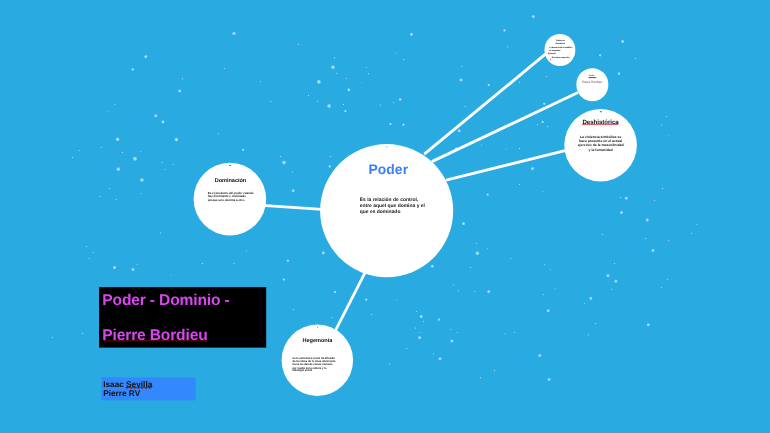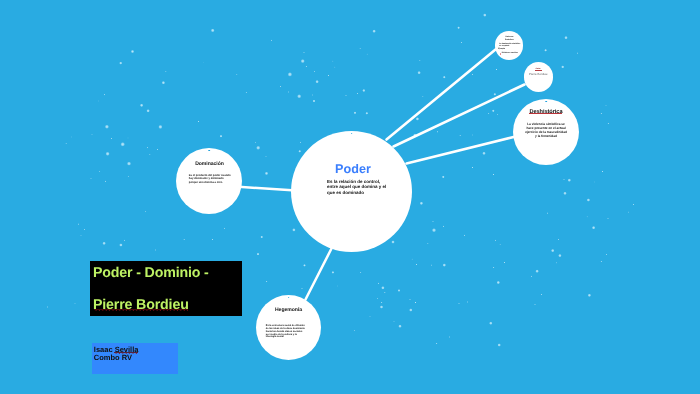--- a/index.html
+++ b/index.html
@@ -13,21 +13,21 @@
   #bokeh,#links{position:absolute;left:0;top:0;width:700px;height:394px;}
   #links{z-index:2;}
   #bokeh{z-index:1;}
   .bubble{position:absolute;border-radius:50%;background:#fff;z-index:3;
           display:flex;flex-direction:column;align-items:center;
           box-sizing:border-box;text-align:center;}
   .b-title{font-weight:bold;color:#111;line-height:1.15;}
   .b-body{color:#111;line-height:1.25;}
   
   #n-poder{left:291px;top:131px;width:121px;height:121px;}
-  #n-poder .b-title{font-size:12.6px;color:#3b7ffd;margin-top:31px;letter-spacing:.1px;padding-left:3px;}
+  #n-poder .b-title{font-size:12.6px;color:#3b7ffd;margin-top:16px;letter-spacing:.1px;padding-left:3px;}
   #n-poder .b-body{position:absolute;left:36px;top:47.6px;font-size:4.5px;width:60px;
                    text-align:left;line-height:1.25;font-weight:600;}
   #n-dominacion{left:176px;top:148px;width:66px;height:66px;}
   #n-dominacion .b-title{font-size:5.1px;margin-top:14.4px;letter-spacing:-.05px;padding-left:1px;}
   #n-dominacion .b-body{position:absolute;left:12.8px;top:25.8px;font-size:2.7px;
                         width:43px;text-align:left;line-height:1.28;font-weight:600;}
   #n-hegemonia{left:256px;top:295px;width:65px;height:65px;}
   #n-hegemonia .b-title{font-size:5.1px;margin-top:13.2px;letter-spacing:-.05px;}
   #n-hegemonia .b-body{position:absolute;left:9.8px;top:29.8px;font-size:2.4px;
                        width:40px;text-align:left;line-height:1.22;font-weight:600;}
@@ -47,23 +47,23 @@
                  background:#e4787d;opacity:.85;border-radius:.3px;}
   #n-s2{left:523.6px;top:62.3px;width:29.3px;height:29.3px;}
   #n-s2 .b-title{position:absolute;left:6px;top:5.4px;width:17px;font-size:1.9px;
                  color:#7d1416;text-align:center;line-height:1.1;}
   #n-s2 .b-body{position:absolute;left:0px;top:10.6px;width:29.3px;font-size:2.9px;white-space:nowrap;
                 color:#5f6063;text-align:center;font-weight:400;line-height:1.1;}
   .dot-mark{position:absolute;width:1.6px;height:1.6px;border-radius:50%;
             background:#1c9fdb;left:50%;transform:translateX(-50%);top:1.8px;}
   #title-card{position:absolute;left:90px;top:261px;width:152px;height:55px;
               background:#000;z-index:5;}
-  #title-card .tline{position:absolute;left:3.0px;color:#bef264;font-weight:bold;
+  #title-card .tline{position:absolute;left:3.0px;color:#d946ef;font-weight:bold;
               font-size:14.2px;letter-spacing:-0.15px;white-space:nowrap;}
-  #author-card{position:absolute;left:92px;top:343px;width:86px;height:31px;
+  #author-card{position:absolute;left:92px;top:343px;width:86px;height:21px;
               background:#3388fd;z-index:5;}
   #author-card .aline{position:absolute;left:1.8px;color:#101010;font-weight:bold;
               font-size:7.5px;white-space:nowrap;}
   .squiggle{position:absolute;height:2px;z-index:6;pointer-events:none;opacity:.8;
             background-image:
               linear-gradient(to bottom, rgba(0,0,0,0) 0 .15px, #5e0a0d .15px 0.85px, rgba(0,0,0,0) .85px 2px),
               radial-gradient(circle at 1.8px 1.15px, #8b1219 0.55px, rgba(0,0,0,0) 0.65px);
             background-size:100% 2px, 3.4px 2px;background-repeat:repeat-x;}
   .sq-sm{height:1.1px;opacity:.9;
          background-image:linear-gradient(to bottom,#b31d24 0 .75px,rgba(0,0,0,0) .75px 1.1px),
@@ -308,16 +308,16 @@
   </div>
 
   <div id="title-card">
     <div class="tline" style="top:4.0px">Poder - Dominio -</div>
     <div class="tline" style="top:35.6px">Pierre Bordieu</div>
     <div class="squiggle" style="left:3.5px;top:47.9px;width:94px"></div>
   </div>
 
   <div id="author-card">
     <div class="aline" style="top:1.9px">Isaac Sevilla</div>
-    <div class="aline" style="top:9.6px">Combo RV</div>
+    <div class="aline" style="top:9.6px">Pierre RV</div>
     <div class="squiggle" style="left:21.5px;top:8.9px;width:24px"></div>
   </div>
 </div>
 
 </body></html>

